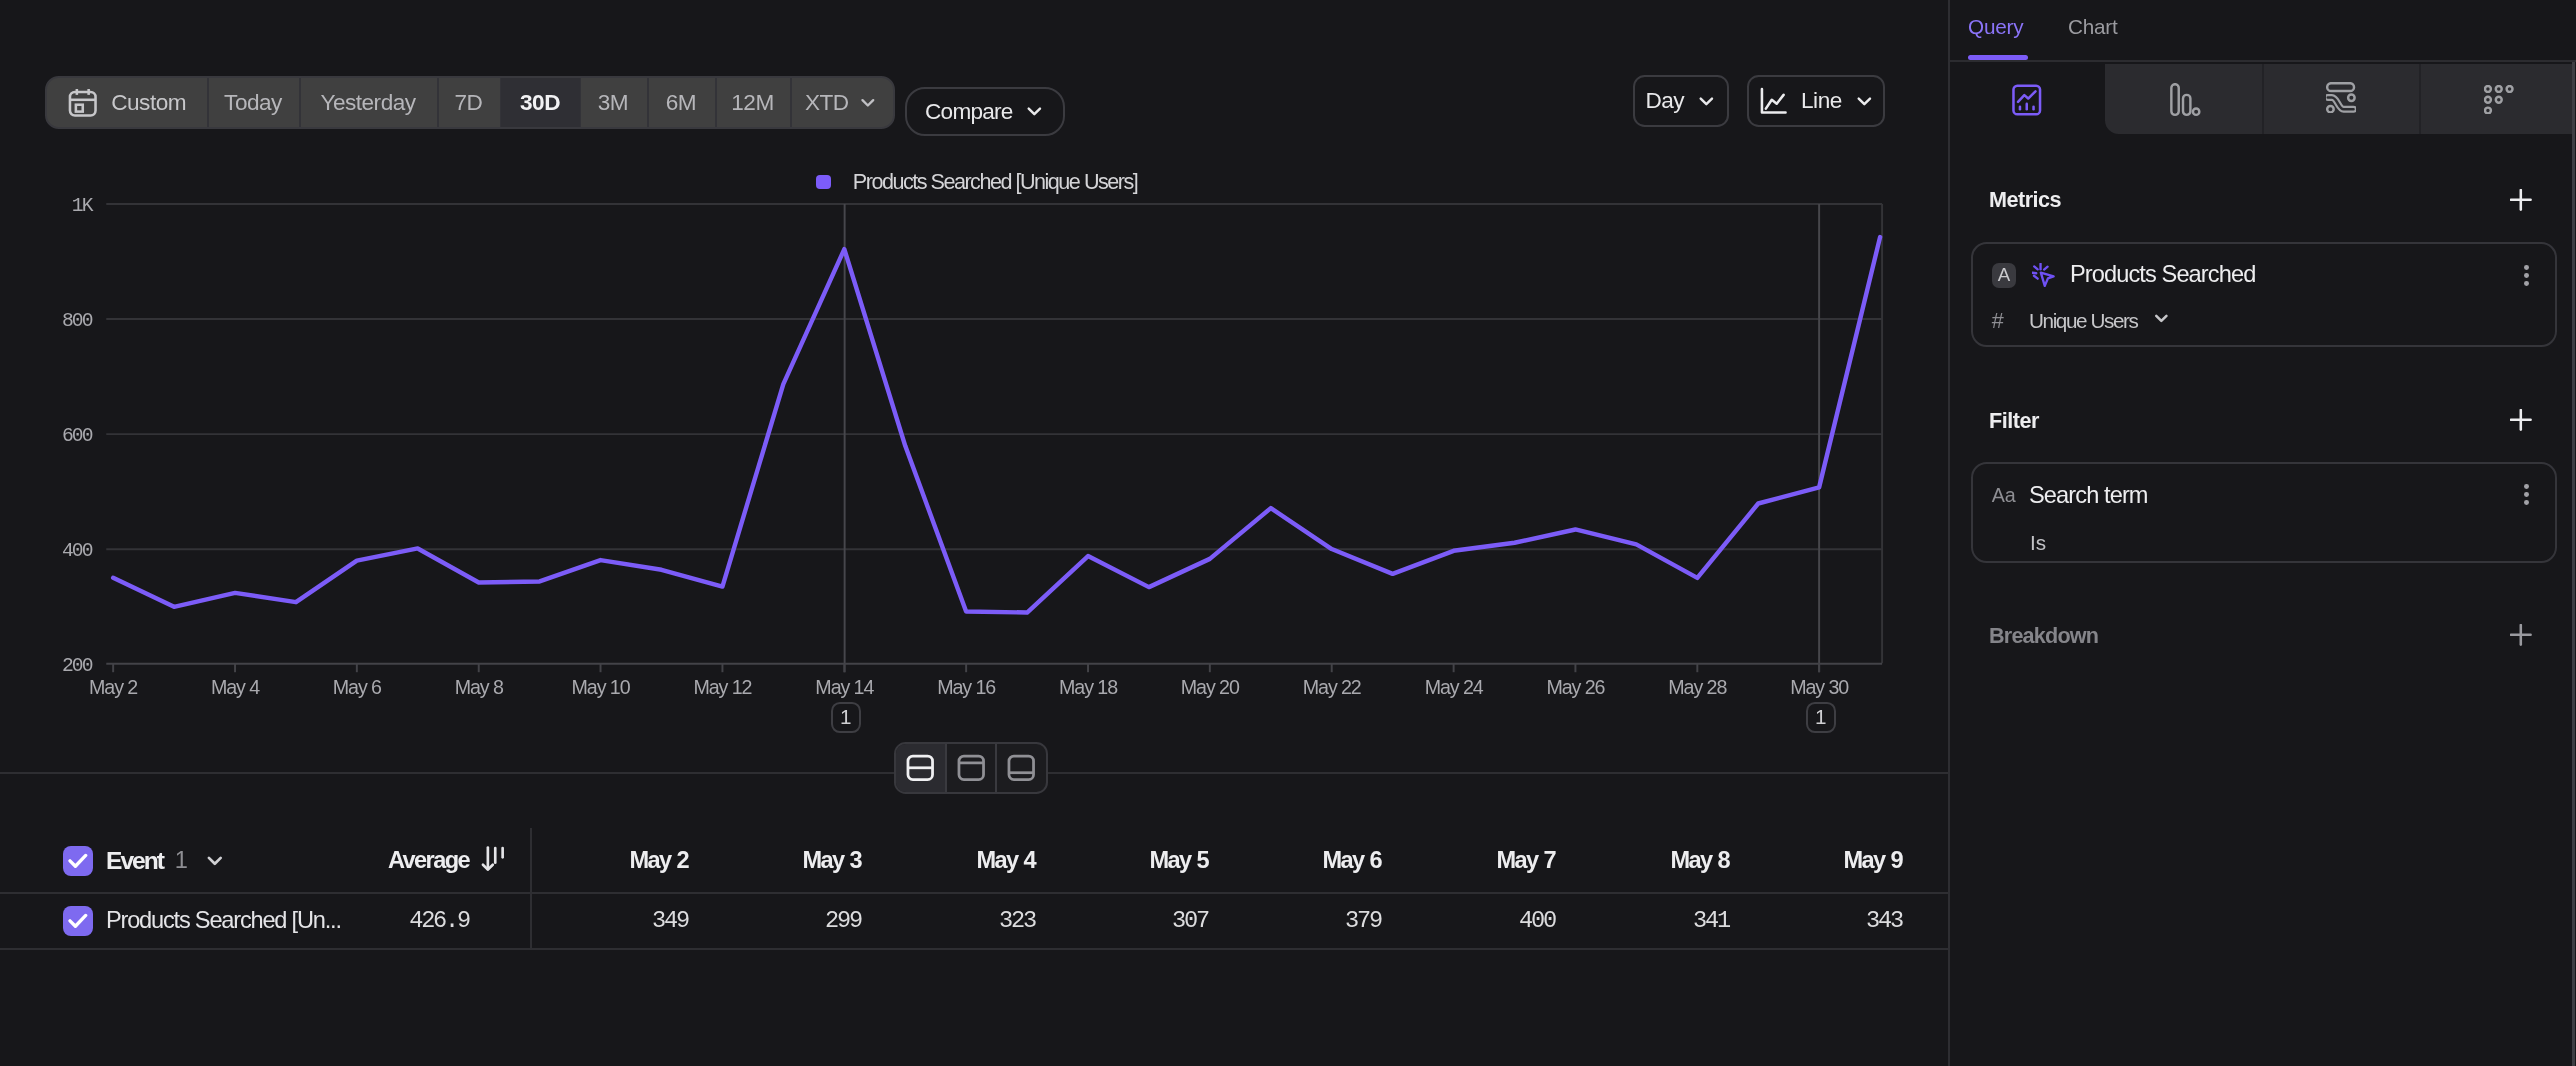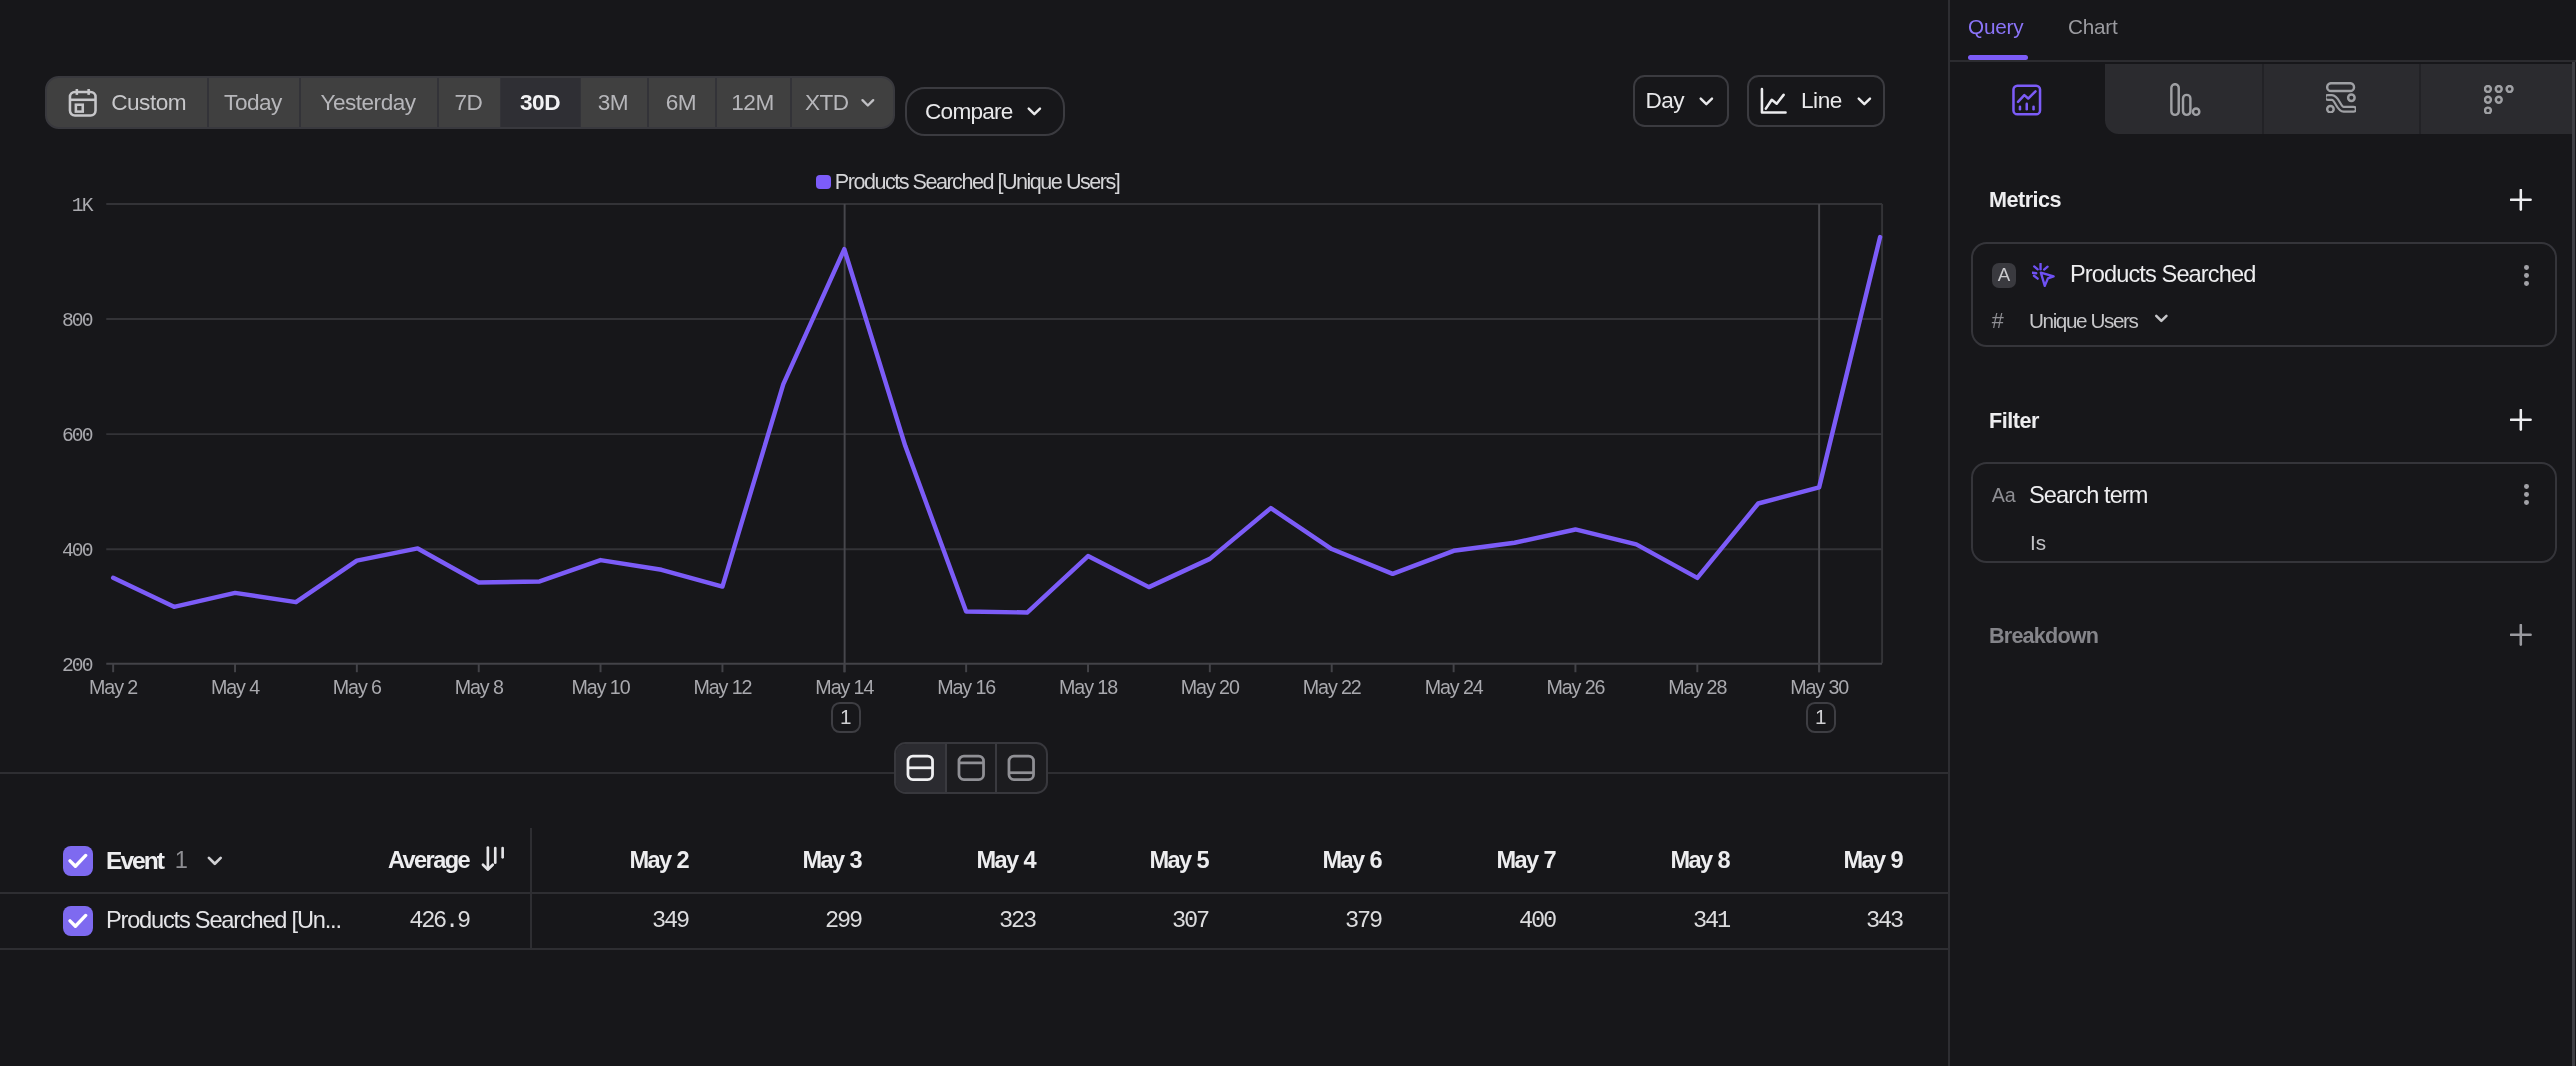--- a/index.html
+++ b/index.html
@@ -78,21 +78,21 @@
   <svg width="31.5" height="31.5" viewBox="0 0 32 32" fill="none" stroke="#ececee" stroke-width="2.6" stroke-linecap="round" stroke-linejoin="round">
     <polyline points="4,4 4,28 28,28"></polyline>
     <polyline points="8,24 14,15 19,19 26,10"></polyline>
   </svg>
   <span style="font-size:22.6px;letter-spacing:-0.5px; margin-left:11.8px;">Line</span>
   <svg style="margin-left:11.8px" width="20.7" height="20.7" viewBox="0 0 22 22" fill="none" stroke="#ececee" stroke-width="2.6" stroke-linecap="round" stroke-linejoin="round">
         <polyline points="5,8 11,14 17,8"></polyline>
       </svg>
 </div>
 
-<div class="abs" style="left:816px; top:169px; display:flex; align-items:center; gap:4px;">
+<div class="abs" style="left:816px; top:169px; display:flex; align-items:center; gap:22px;">
   <div style="width:14.8px;height:14.8px;border-radius:3.9px;background:#7c5cfa;"></div>
   <span style="color:#d4d4d7; font-size:21.6px; letter-spacing:-1.5px;">Products Searched [Unique Users]</span>
 </div>
 
 <svg class="abs" style="left:0; top:0;" width="1948" height="1067" viewBox="0 0 1980 1084">
 
   <g stroke="#333337" stroke-width="2">
     <line x1="108" y1="207" x2="1913" y2="207"></line>
     <line x1="108" y1="324" x2="1913" y2="324"></line>
     <line x1="108" y1="441" x2="1913" y2="441"></line>

